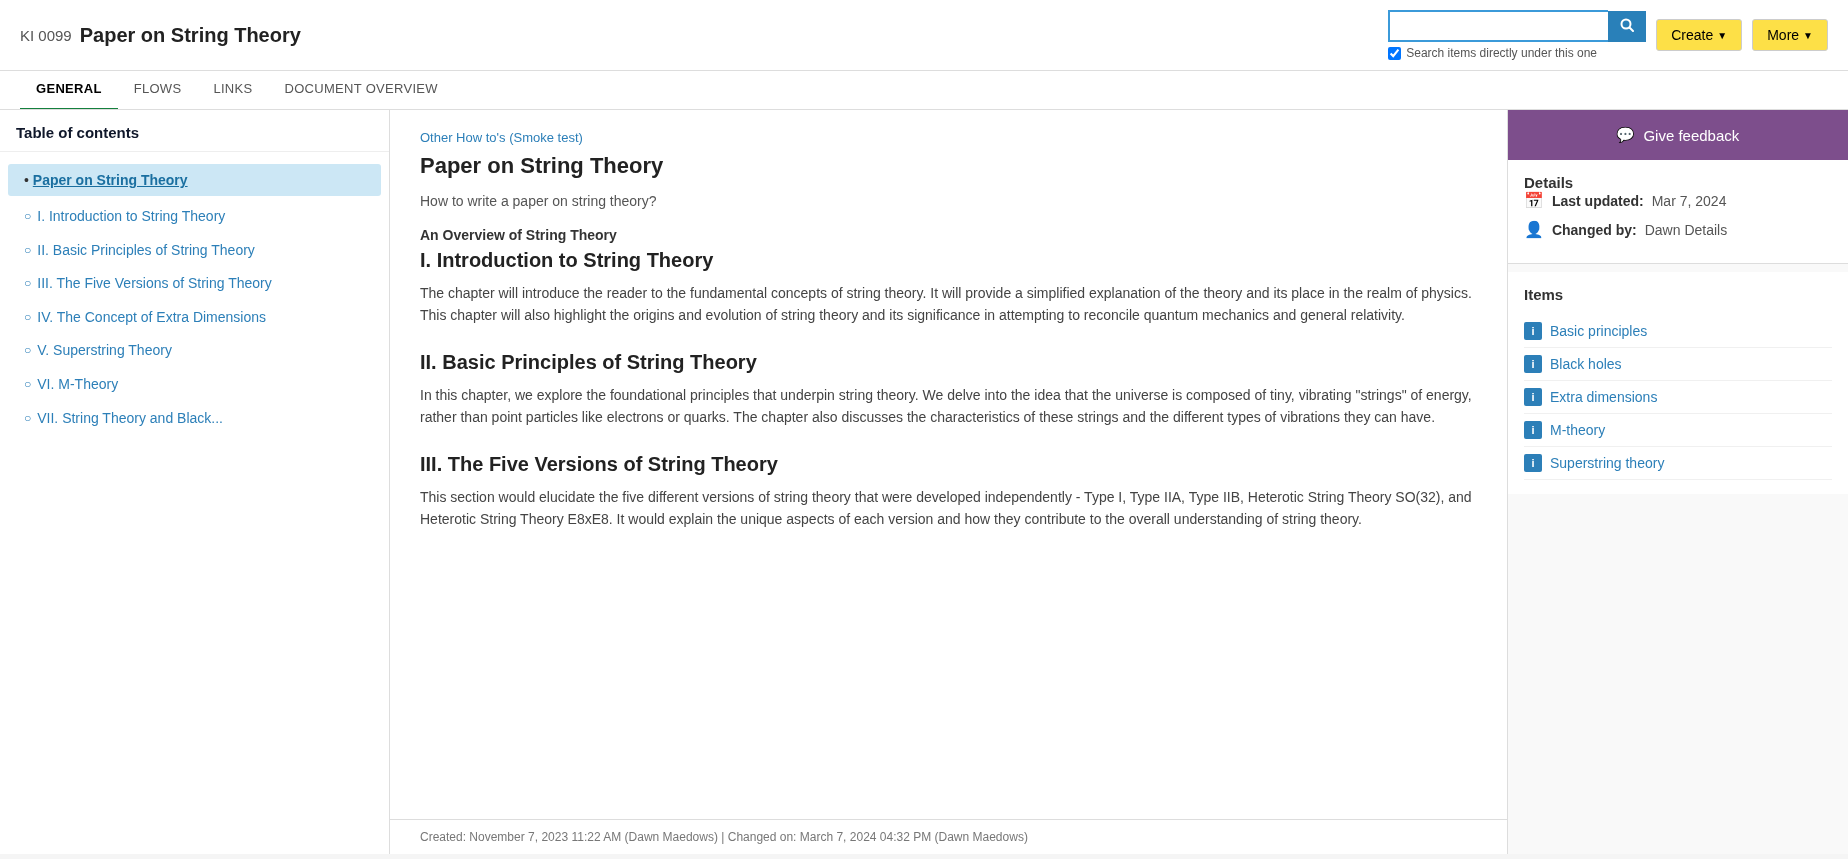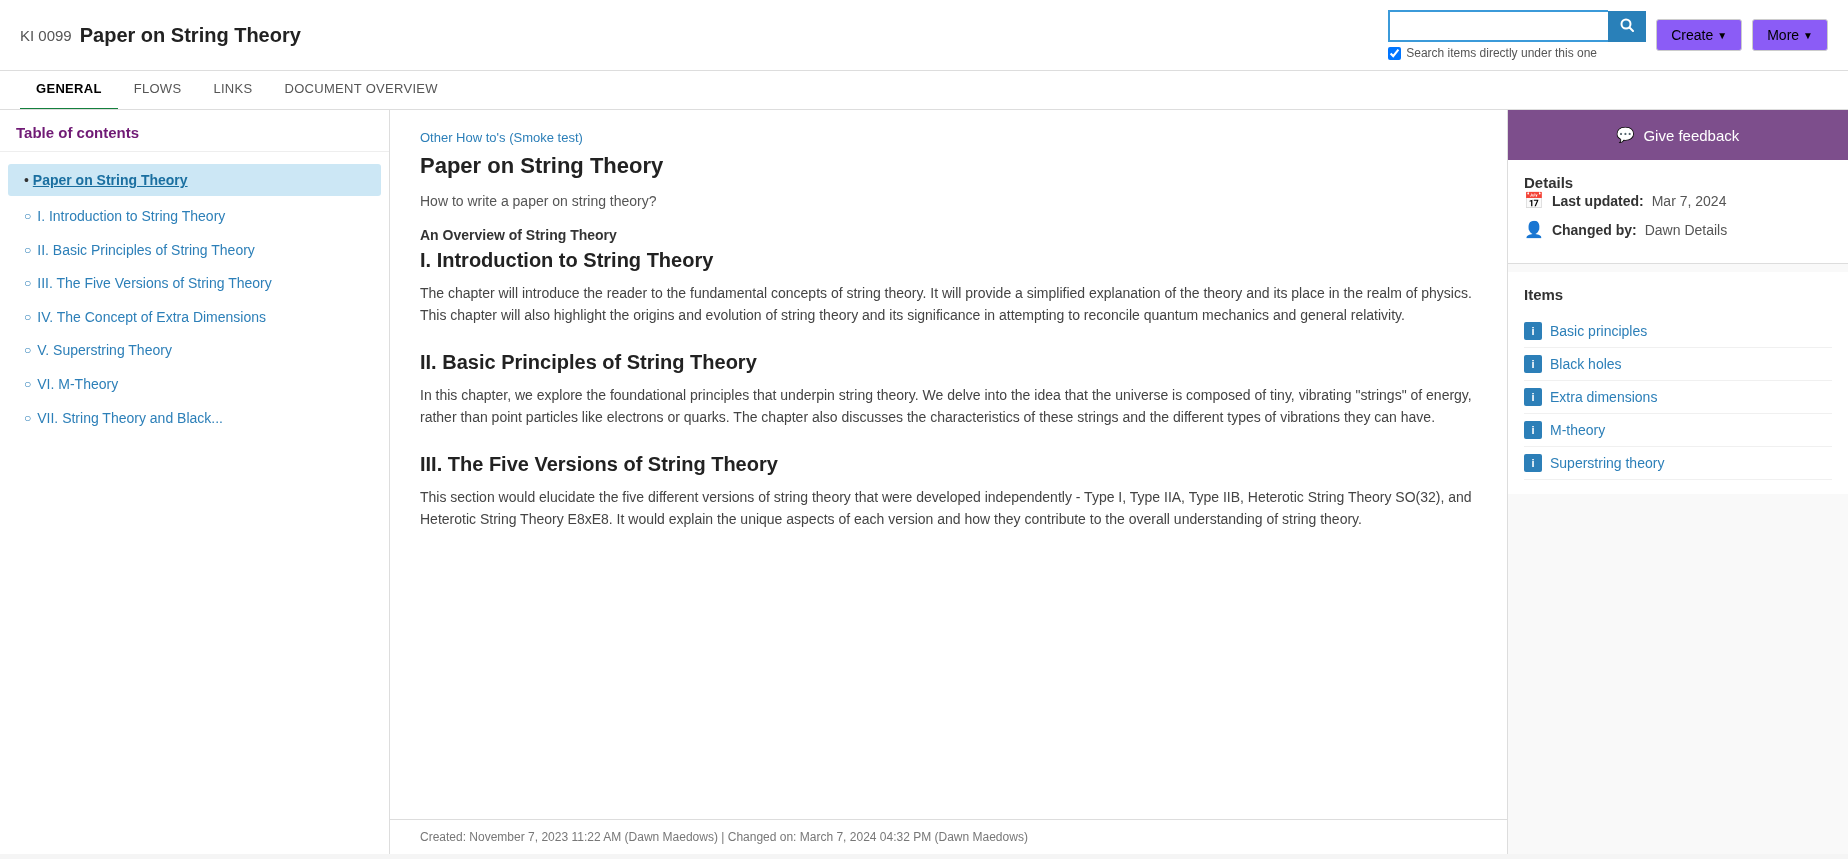--- a/index.html
+++ b/index.html
@@ -63,21 +63,21 @@
       display: flex;
       align-items: center;
       gap: 5px;
       margin-top: 4px;
       font-size: 12px;
       color: #555;
     }
     .create-button, .more-button {
       padding: 7px 14px;
       border: 1px solid #ccc;
-      background: #8b5cf6;
+      background: #fde047;
       cursor: pointer;
       font-size: 14px;
       border-radius: 3px;
       display: flex;
       align-items: center;
       gap: 4px;
     }
 
     
     .tabs {
@@ -116,21 +116,21 @@
       background: #fff;
       border-right: 1px solid #ddd;
       display: flex;
       flex-direction: column;
       overflow: hidden;
     }
     .toc-header {
       padding: 14px 16px 10px;
       font-weight: bold;
       font-size: 15px;
-      color: #701a75;
+      color: #0f172a;
       border-bottom: 1px solid #eee;
     }
     .toc-scroll {
       overflow-y: auto;
       flex: 1;
       padding: 8px 0;
     }
     .toc-item-main {
       padding: 8px 16px;
       background: #cce7f5;

